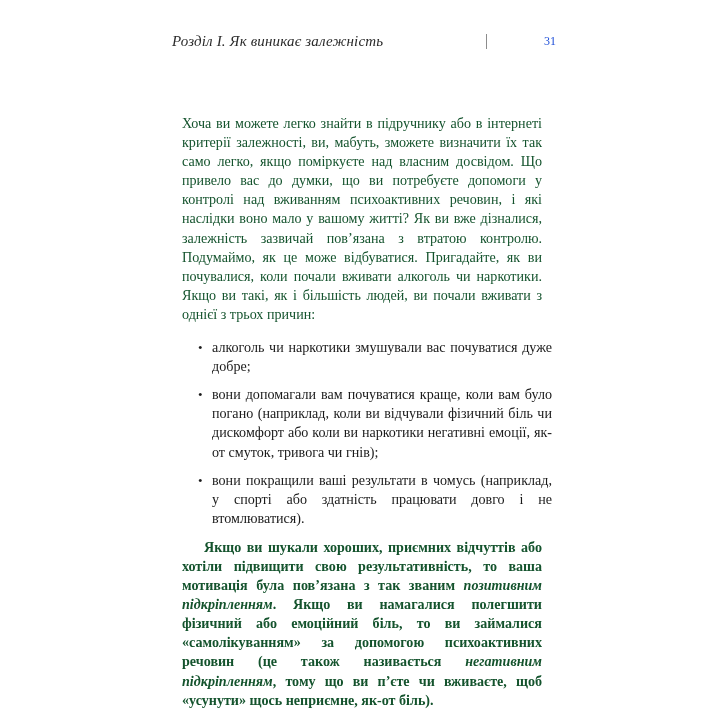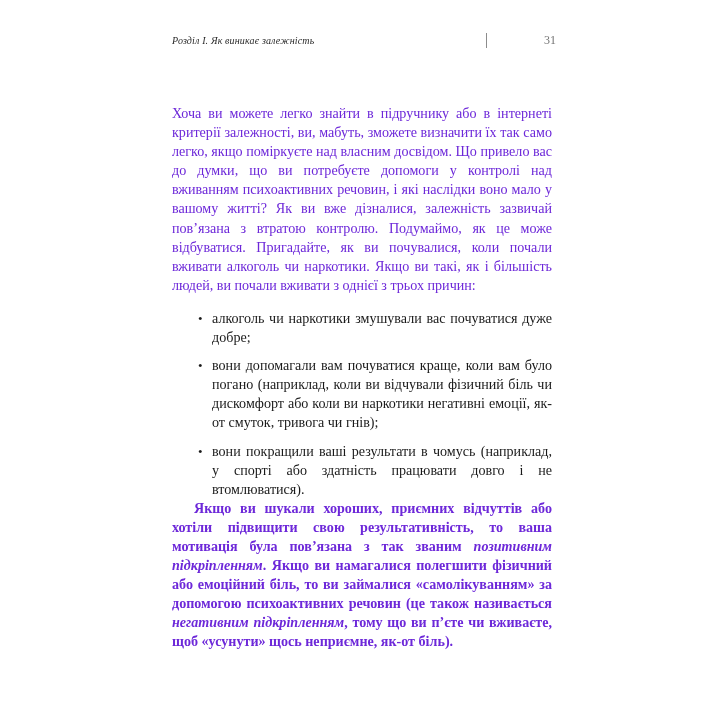--- a/index.html
+++ b/index.html
@@ -26,40 +26,40 @@
     position: absolute;
     left: 172px;
     top: 33px;
     width: 380px;
     display: flex;
     align-items: center;
     justify-content: space-between;
   }
   .running-head-title {
     font-style: italic;
-    font-size: 10px;
+    font-size: 15px;
     letter-spacing: 0.15px;
     color: #2a2a2a;
     white-space: nowrap;
   }
   .folio-group {
     display: flex;
     align-items: center;
     gap: 9px;
     margin-right: -4px;
   }
   .folio-rule {
     display: block;
     width: 1px;
     height: 15px;
     background: #8c8c8c;
   }
   .folio {
     font-size: 12px;
-    color: #737373;
+    color: #1d4ed8;
     font-family: "Liberation Serif", "DejaVu Serif", serif;
     margin-left: 48px;
   }
 
   
   .chapter-heading {
     position: absolute;
     left: 172px;
     top: 66px;
     width: 380px;
@@ -71,27 +71,27 @@
   }
 
   
   .column {
     position: absolute;
     left: 172px;
     top: 104px;
     width: 380px;
   }
   p.body {
-    margin: 0;
+    margin: 10px;
     font-size: 14.1px;
     line-height: 19.1px;
     text-align: justify;
     text-justify: inter-word;
     hyphens: manual;
-    color: #6d28d9;
+    color: #14532d;
   }
   p.body.indent {
     text-indent: 22px;
     font-weight: bold;
   }
   .em {
     font-style: italic;
   }
 
   

